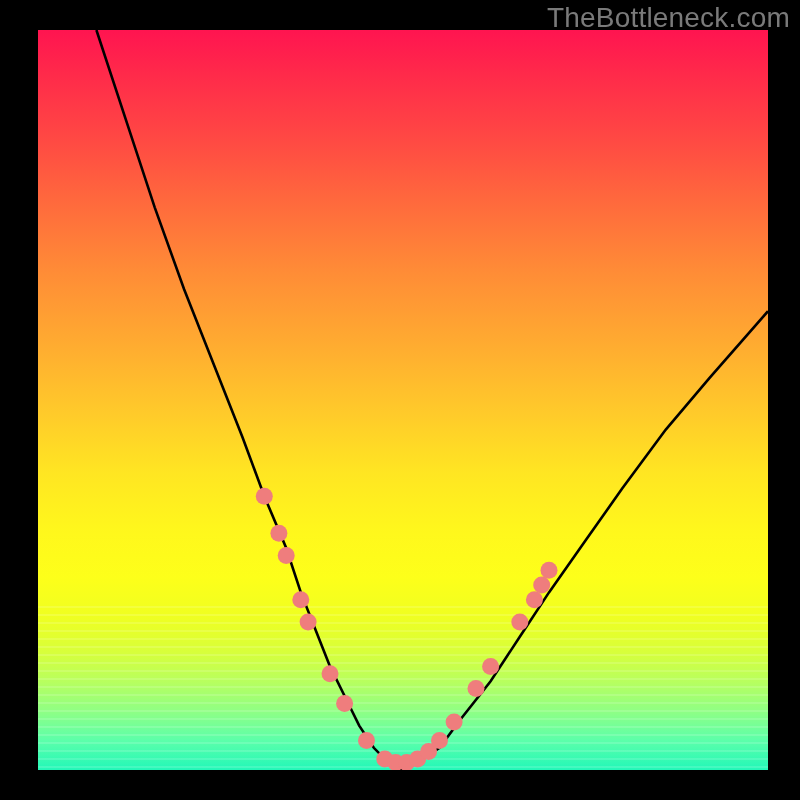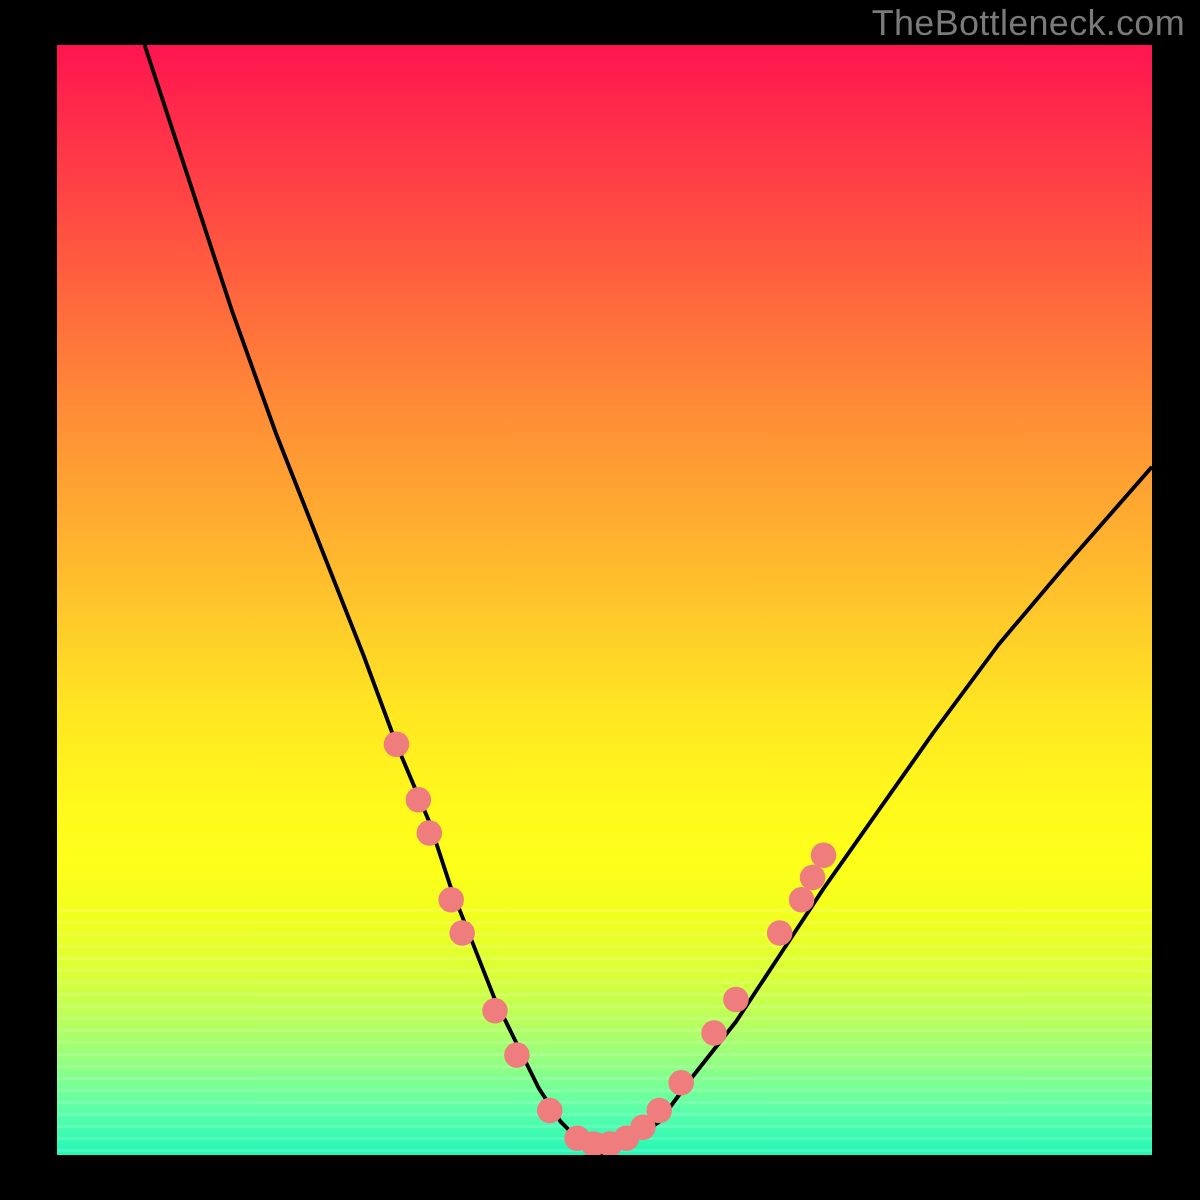--- a/index.html
+++ b/index.html
@@ -17,21 +17,21 @@
     top: 0;
     width: 800px;
     height: 800px;
     background: #000;
   }
   .watermark {
     position: absolute;
     top: 2px;
     right: 10px;
     color: #7a7a7a;
-    font-size: 24px;
+    font-size: 28px;
     font-weight: 500;
     letter-spacing: 0.2px;
     font-family: Arial, sans-serif;
   }
   .plot {
     position: absolute;
     left: 38px;
     top: 30px;
     width: 730px;
     height: 740px;

